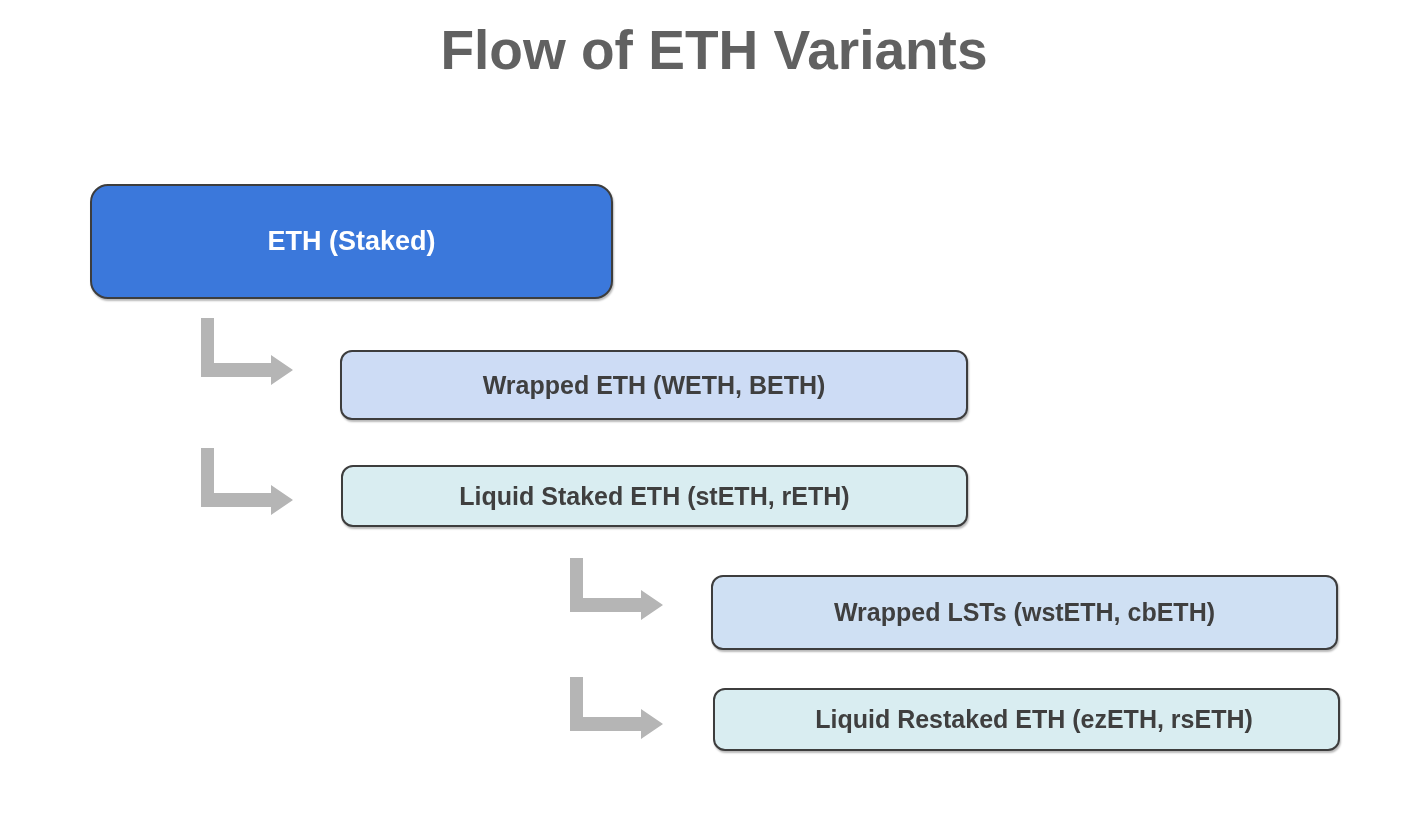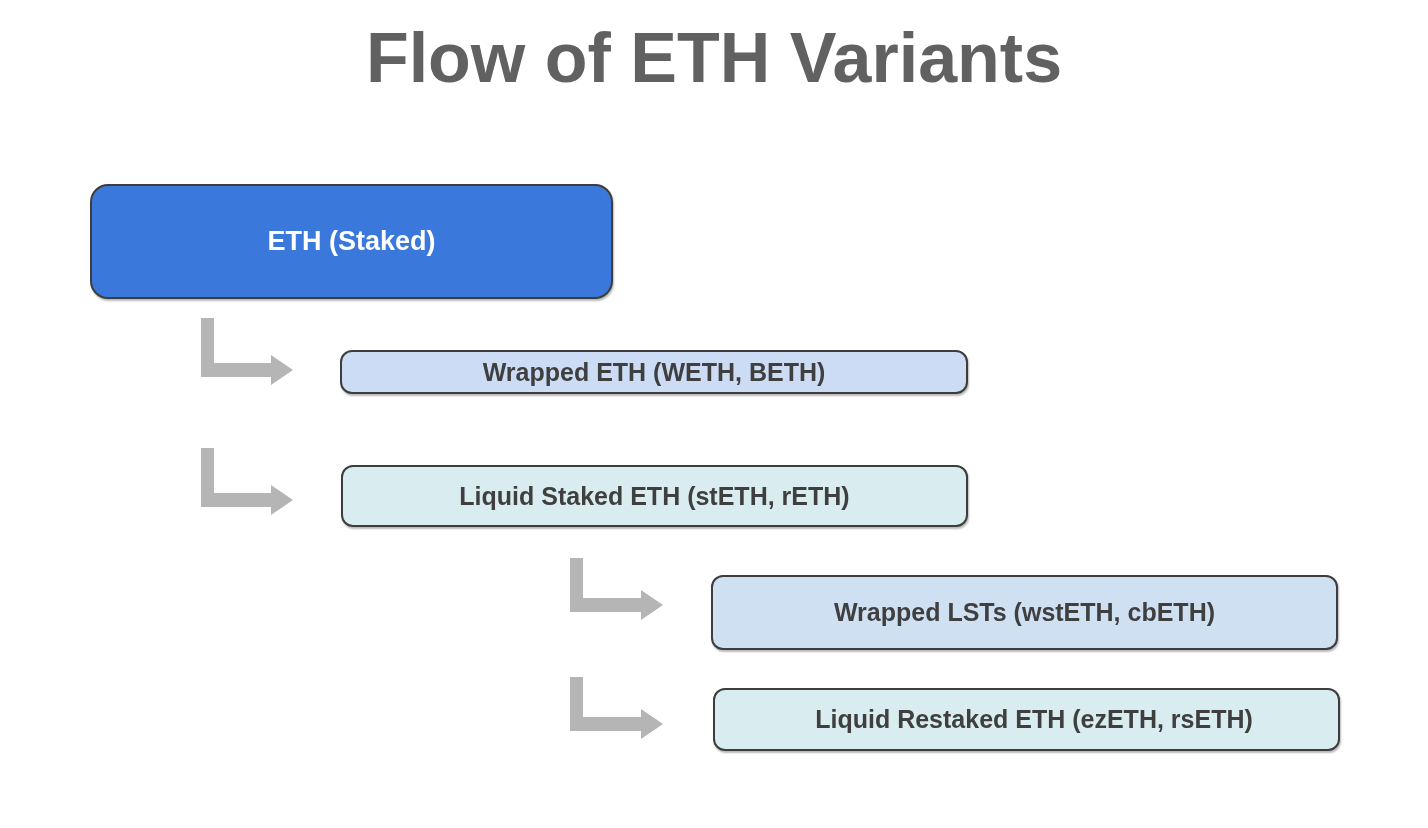--- a/index.html
+++ b/index.html
@@ -12,21 +12,21 @@
     overflow: hidden;
     font-family: "Liberation Sans", sans-serif;
   }
   .title {
     position: absolute;
     top: 18px;
     left: 0;
     width: 100%;
     margin: 0;
     text-align: center;
-    font-size: 70px;
+    font-size: 55px;
     font-weight: 700;
     letter-spacing: 0px;
     color: #616161;
   }
   .arrows {
     position: absolute;
     top: 0; left: 0;
     width: 1428px;
     height: 828px;
     pointer-events: none;
@@ -35,21 +35,21 @@
     position: absolute;
     display: flex;
     align-items: center;
     justify-content: center;
     border: 2px solid #3d3d3d;
     font-weight: 700;
     text-align: center;
     box-shadow: 1px 2px 2px rgba(0,0,0,0.28);
   }
   .node-0 { left: 90px;  top: 184px; width: 523px; height: 115px; border-radius: 18px; font-size: 27px; }
-  .node-1 { left: 340px; top: 350px; width: 628px; height: 44px;  border-radius: 12px; font-size: 25px; }
+  .node-1 { left: 340px; top: 350px; width: 628px; height: 70px;  border-radius: 12px; font-size: 25px; }
   .node-2 { left: 341px; top: 465px; width: 627px; height: 62px;  border-radius: 12px; font-size: 25px; }
   .node-3 { left: 711px; top: 575px; width: 627px; height: 75px;  border-radius: 12px; font-size: 25px; }
   .node-4 { left: 713px; top: 688px; width: 627px; height: 63px;  border-radius: 12px; font-size: 25px; padding-left: 15px; }
   .node-label { pointer-events: none; }
 </style>
 </head>
 <body>
 
 <div class="canvas">
 

